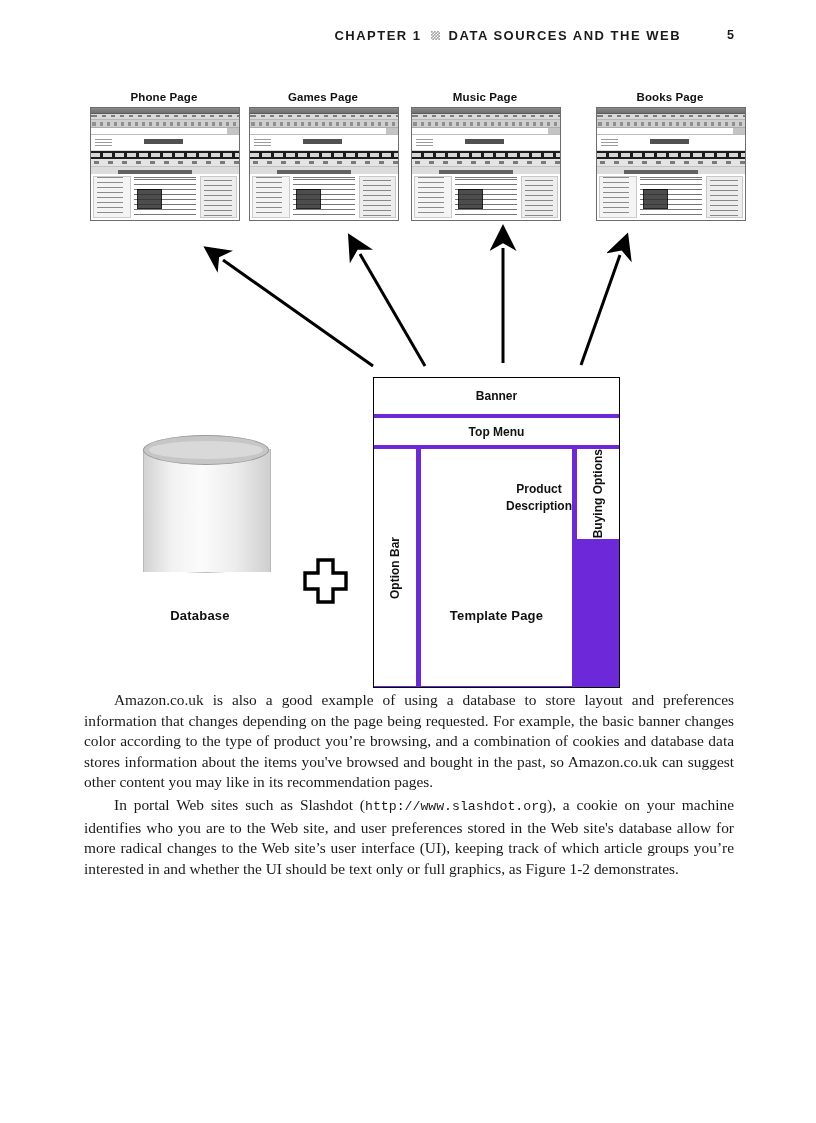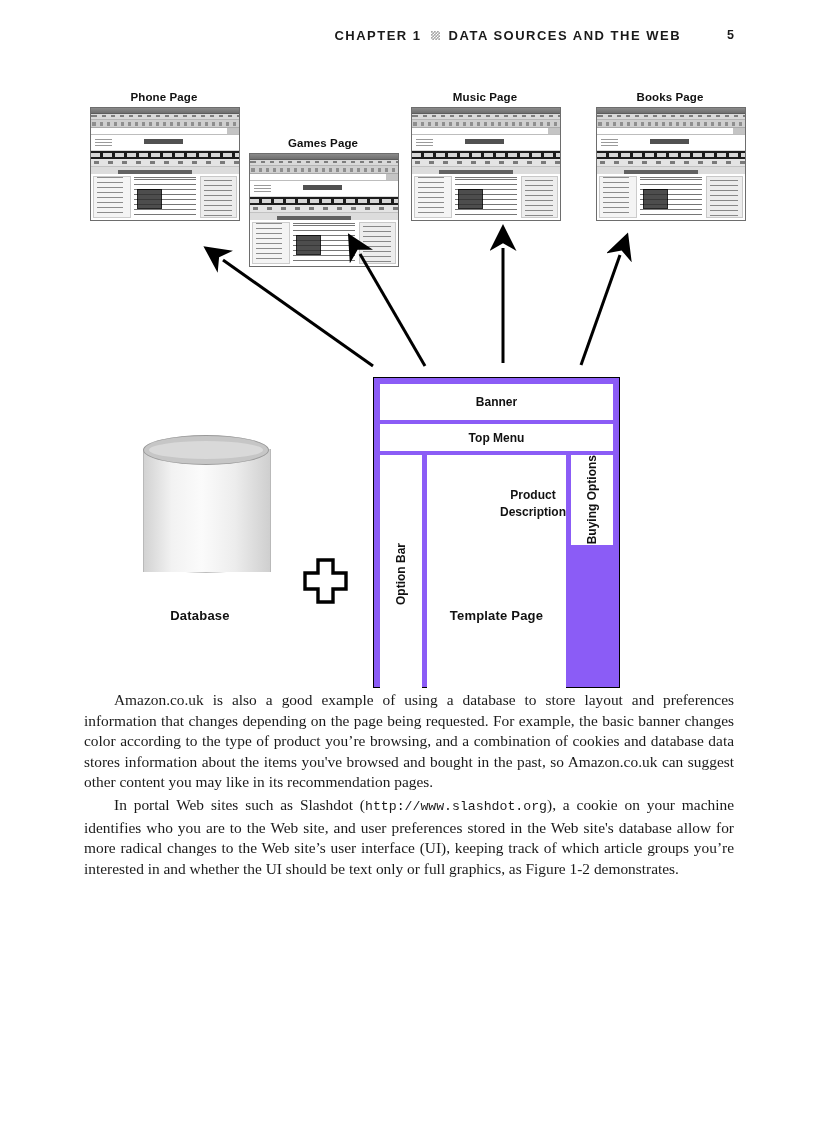--- a/index.html
+++ b/index.html
@@ -303,24 +303,23 @@
     height: 46px;
   }
 
   
   .template-page {
     position: absolute;
     left: 373px;
     top: 297px;
     width: 247px;
     height: 311px;
-    background: #8b5cf6;
+    background: #6d28d9;
     border: 1px solid #000000;
     box-sizing: border-box;
-    padding: 6px;
   }
   .tp-banner, .tp-topmenu {
     background: #ffffff;
     display: flex;
     align-items: center;
     justify-content: center;
     font-family: "Liberation Sans", sans-serif;
     font-weight: bold;
     font-size: 12px;
     color: #111111;
@@ -444,21 +443,21 @@
         <div class="bs-subbar"></div>
         <div class="bs-promo"></div>
         <div class="bs-body">
           <div class="bs-col-left"></div>
           <div class="bs-col-mid"></div>
           <div class="bs-col-right"></div>
         </div>
       </div>
     </div>
 
-    <div class="thumb" style="left:249px; top:11px;margin-top:46px;">
+    <div class="thumb" style="left:249px; top:11px;">
       <div class="thumb-label">Games Page</div>
       <div class="thumb-shot">
         <div class="bs-titlebar"></div>
         <div class="bs-menubar"></div>
         <div class="bs-toolbar"></div>
         <div class="bs-addr"></div>
         <div class="bs-logo"></div>
         <div class="bs-navbar"></div>
         <div class="bs-subbar"></div>
         <div class="bs-promo"></div>

